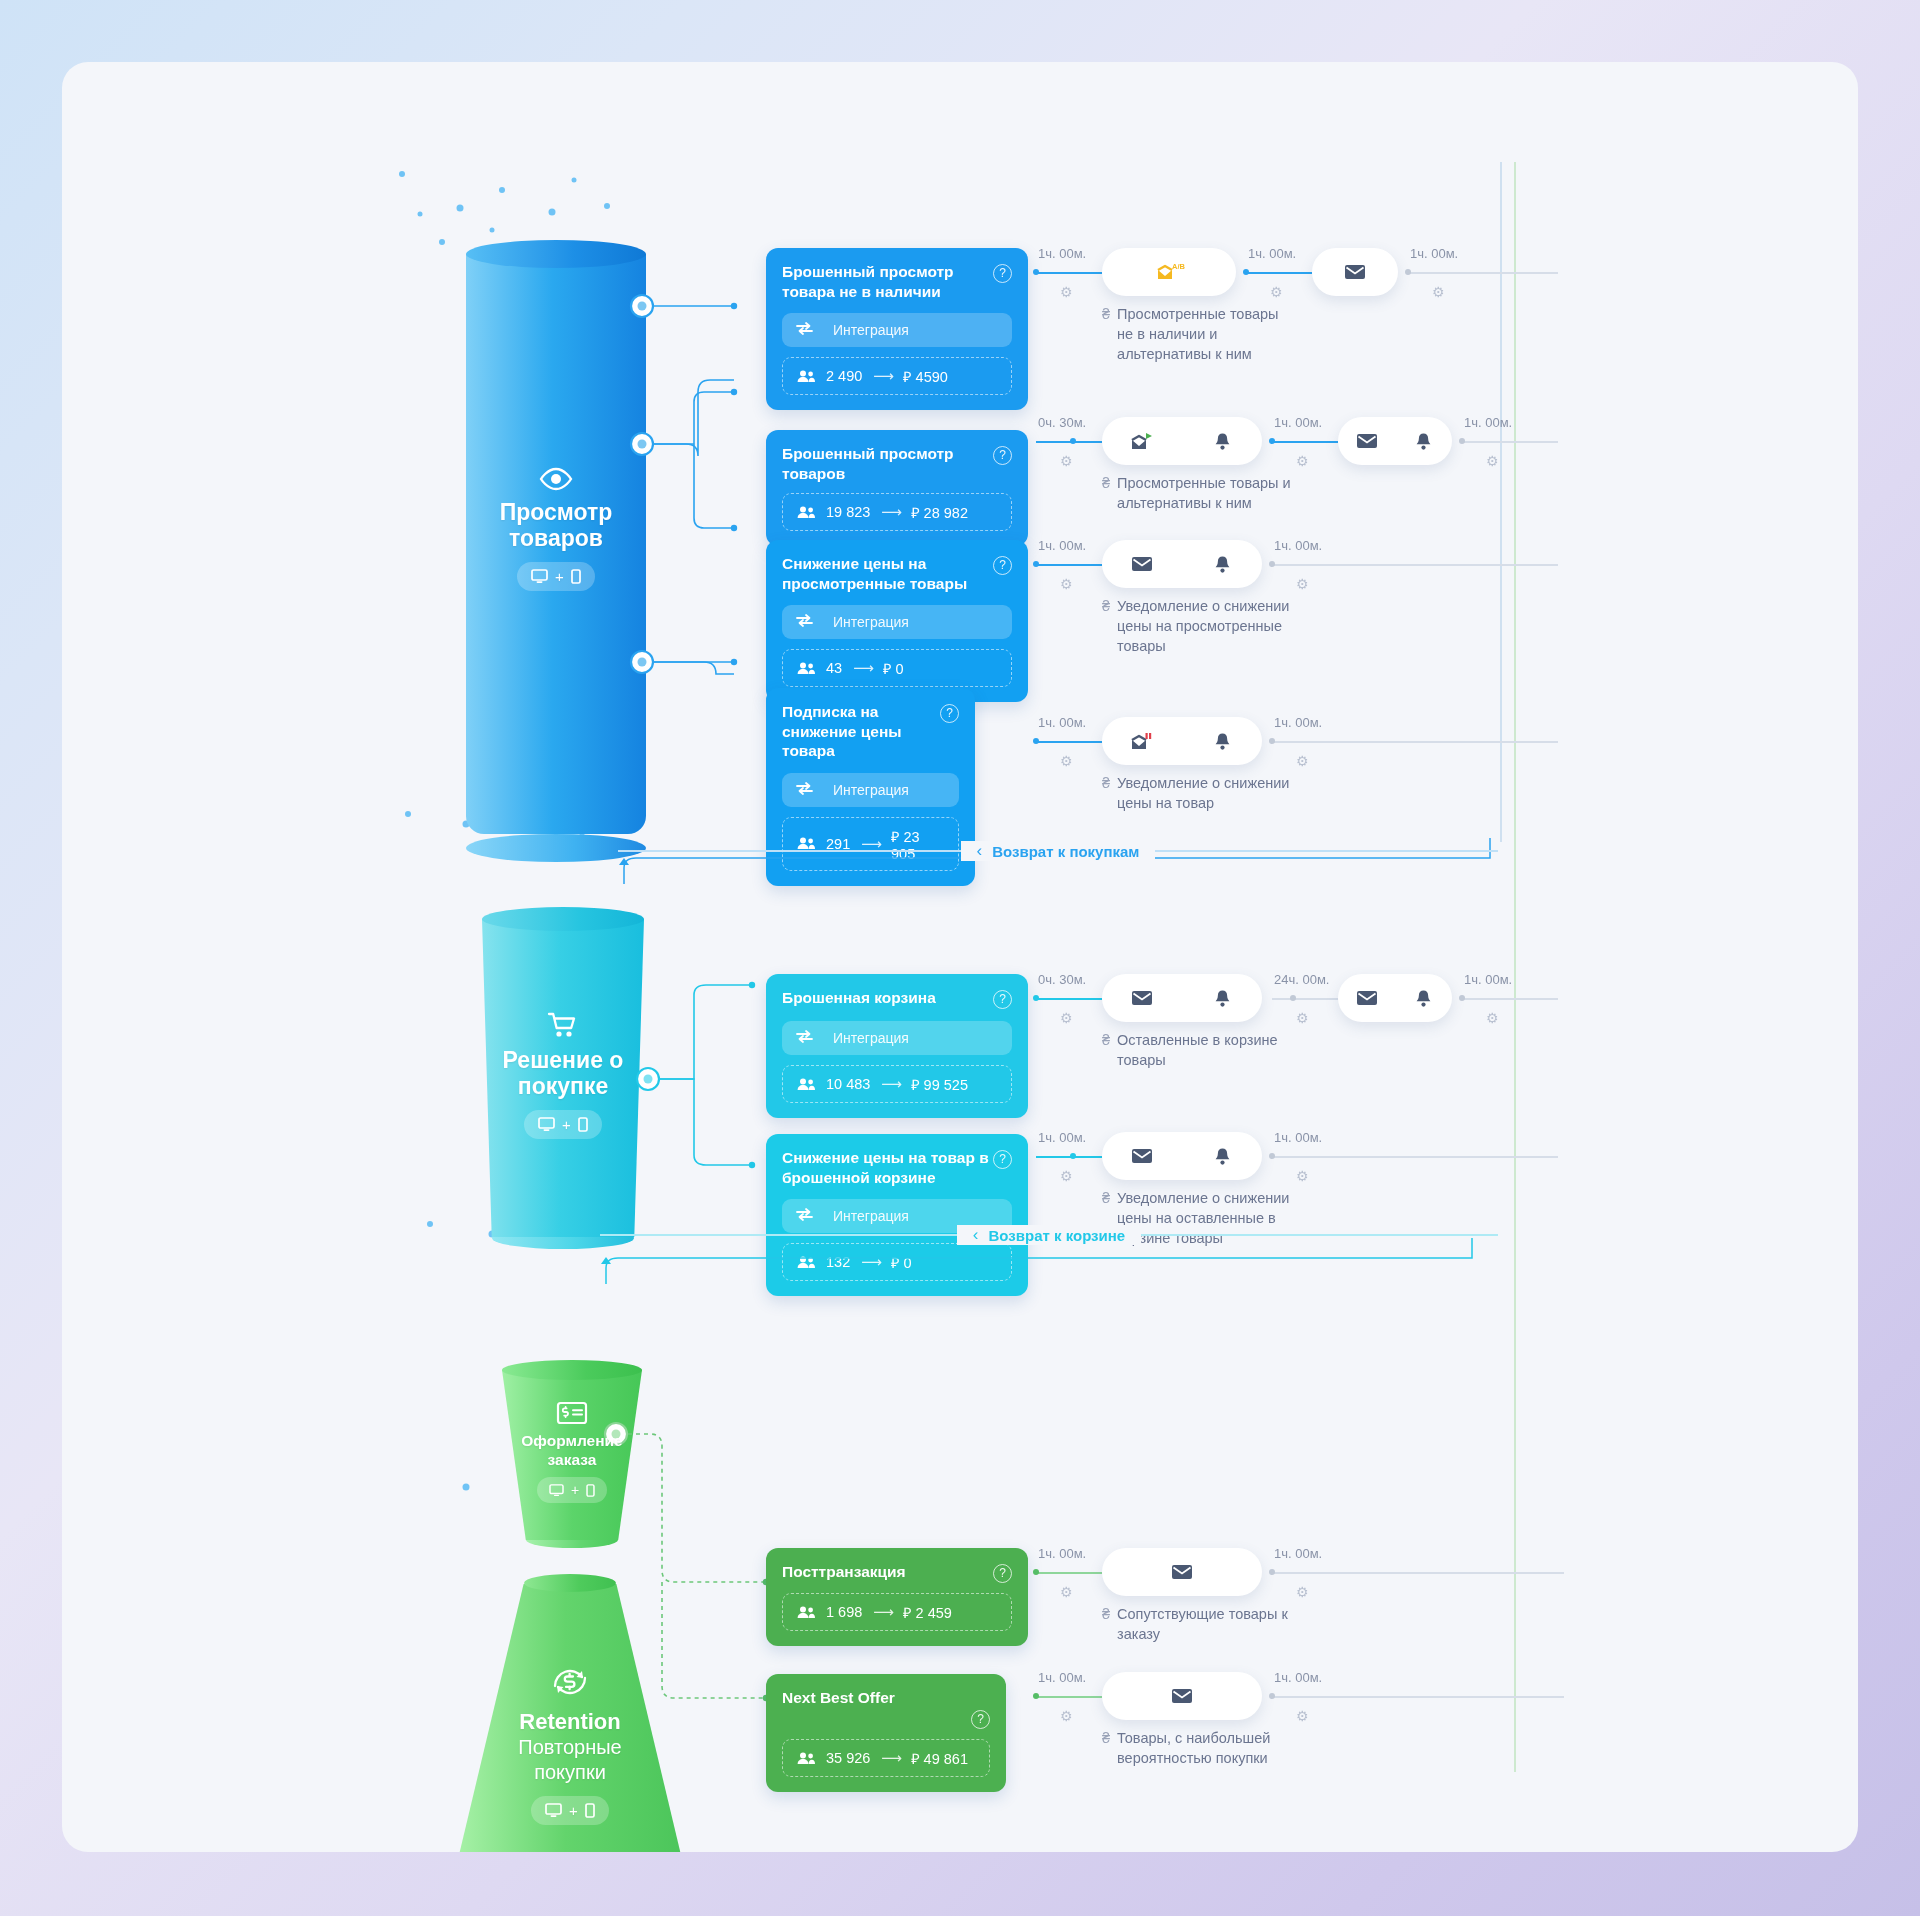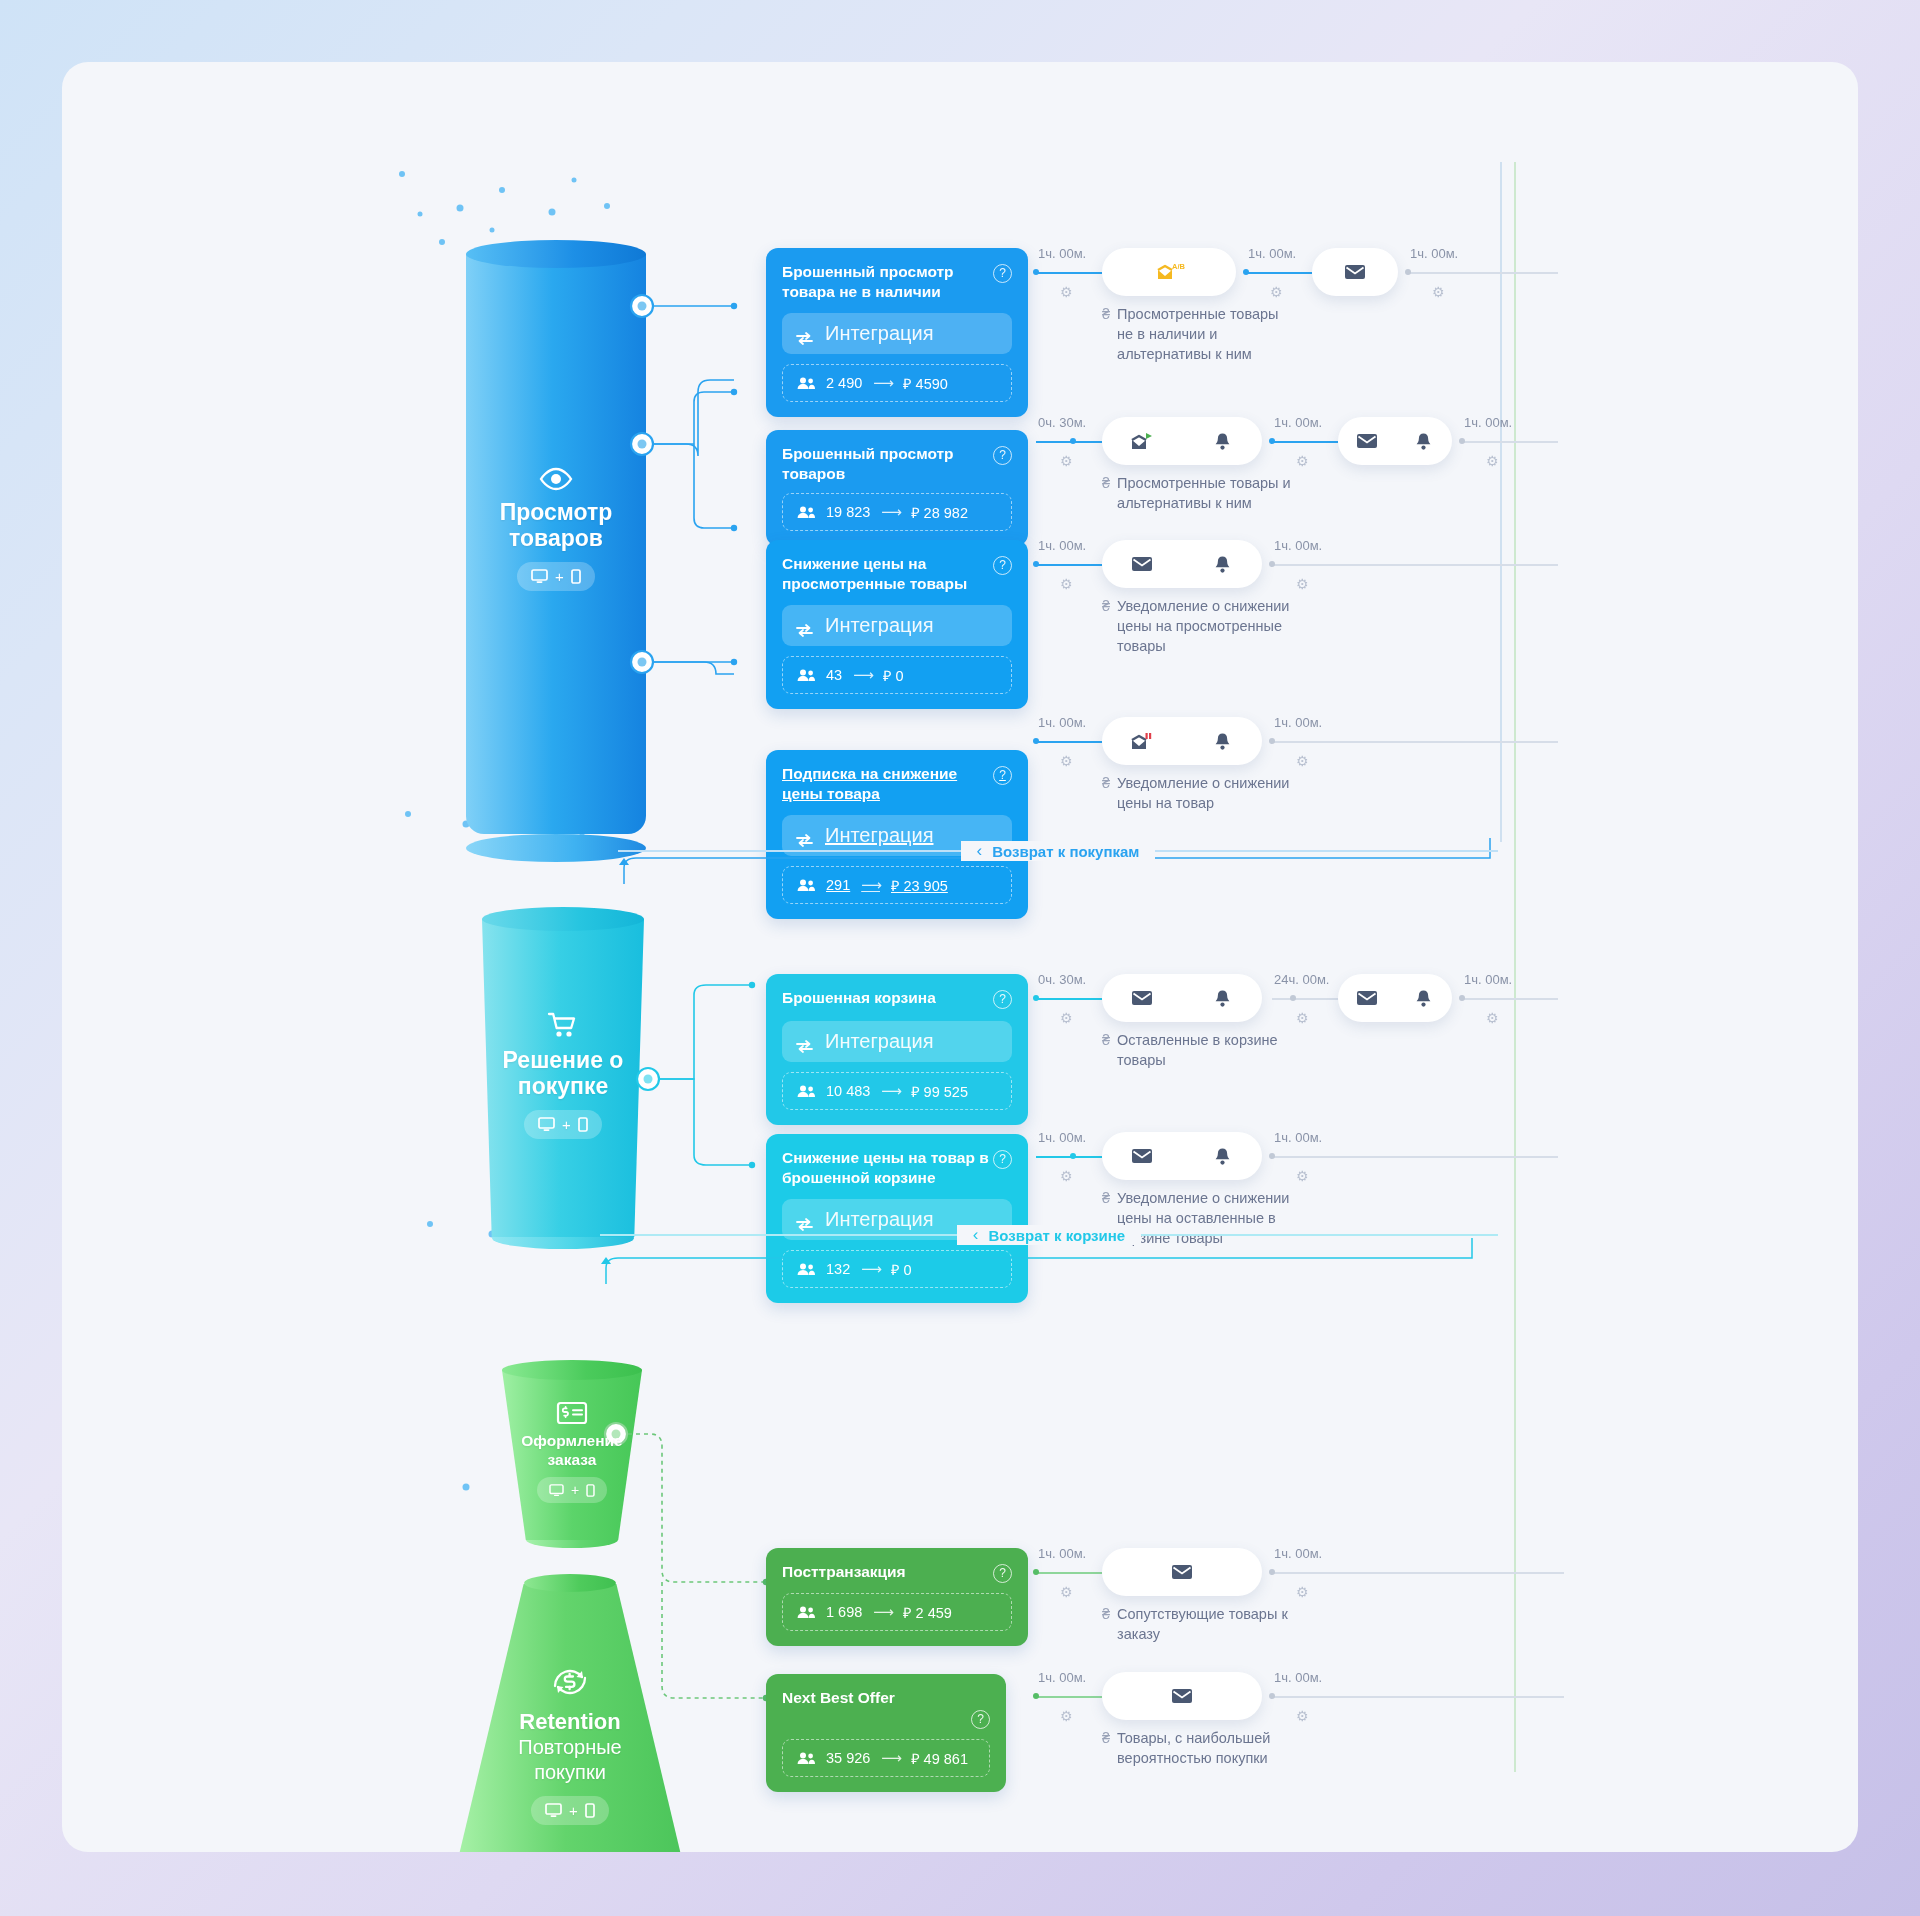--- a/index.html
+++ b/index.html
@@ -122,23 +122,23 @@
   }
   .card .ctitle { font-weight:bold; font-size:15.5px; line-height:19.5px; }
   .card .csub { font-size:14.5px; line-height:19px; font-weight:normal; margin-top:1px; }
   .qmark {
     flex:0 0 auto; width:19px; height:19px; border-radius:50%;
     border:1.6px solid rgba(255,255,255,.75);
     color:rgba(255,255,255,.9); font-size:12px; line-height:16px;
     text-align:center; margin-top:2px; cursor:pointer;
   }
   .pill-int {
-    display:flex; align-items:flex-end; gap:12px;
+    display:flex; align-items:flex-start; gap:20px;
     margin-top:12px; border-radius:9px; padding:9px 14px;
-    font-size:20px; color:rgba(255,255,255,.93);
+    font-size:14px; color:rgba(255,255,255,.93);
     background: rgba(255,255,255,.22);
   }
   .pill-stats {
     display:flex; align-items:center; gap:11px;
     margin-top:10px; border-radius:9px; padding:8px 14px;
     font-size:14.5px; color:#fff;
     border:1.4px dashed rgba(255,255,255,.55);
   }
   .pill-stats .arrow { opacity:.85; letter-spacing:-2px; }
 
@@ -467,21 +467,21 @@
       <div class="seg-dot" style="left:241px; top:21px; background:#c1c9d6;"></div>
 
       <div class="desc" style="left:74px; top:56px; width:270px;">
         <span class="cur">₴</span>
         <span>Уведомление о снижении
 цены на просмотренные
 товары</span>
       </div>
     </div>
 
-    <div class="card c-blue2" style="left:704px; top:688px; width:262px;text-decoration:underline;">
+    <div class="card c-blue2" style="left:704px; top:626px; width:209px;">
       <div class="hd">
         <div class="ctitle">Подписка на снижение цены товара</div>
         <div class="qmark">?</div>
       </div>
       <div class="pill-int">
         <svg width="17" height="13" viewBox="0 0 17 13">
           <path d="M1 4h12M10 1l3.5 3L10 7M16 9H4m3-3L3.5 9 7 12" fill="none" stroke="#fff" stroke-width="1.8" stroke-linecap="round" stroke-linejoin="round"></path>
         </svg>
         <span>Интеграция</span>
       </div>

